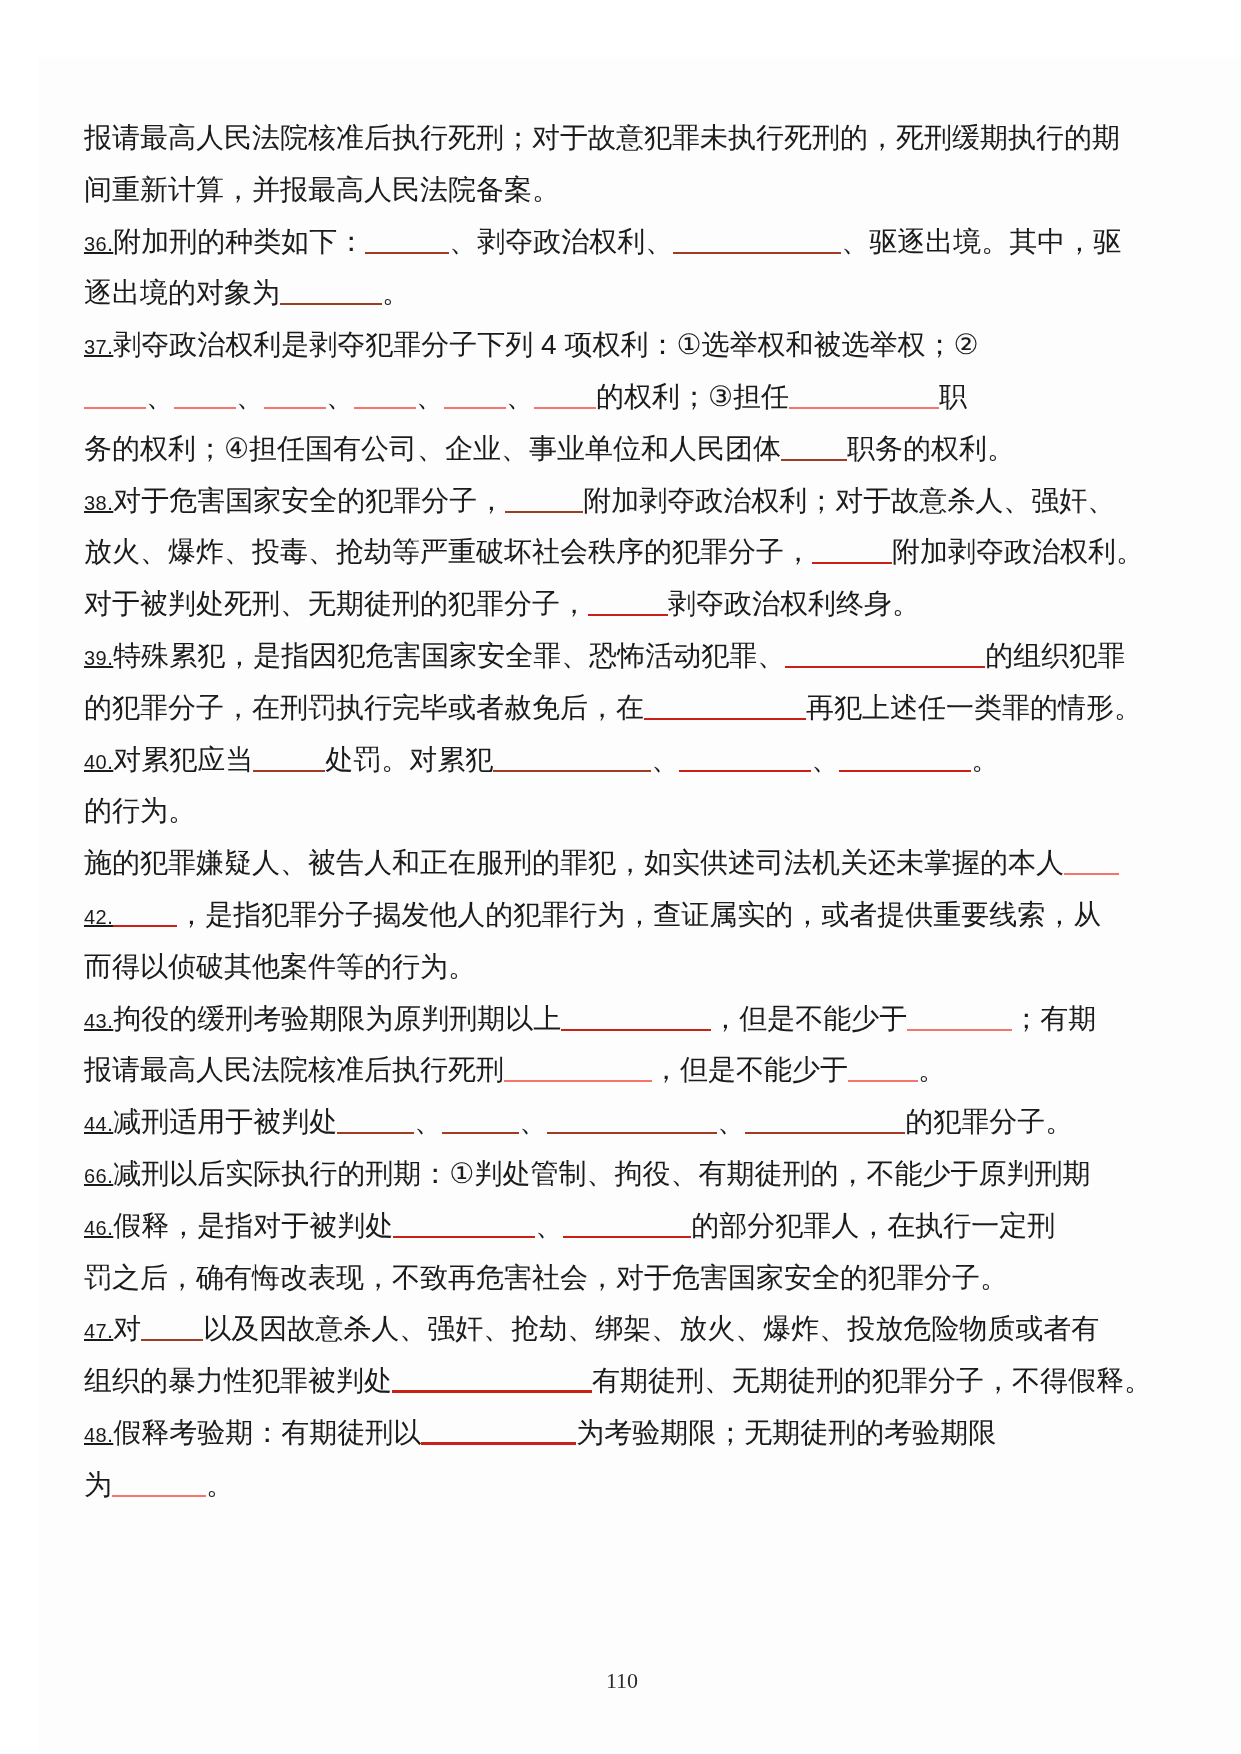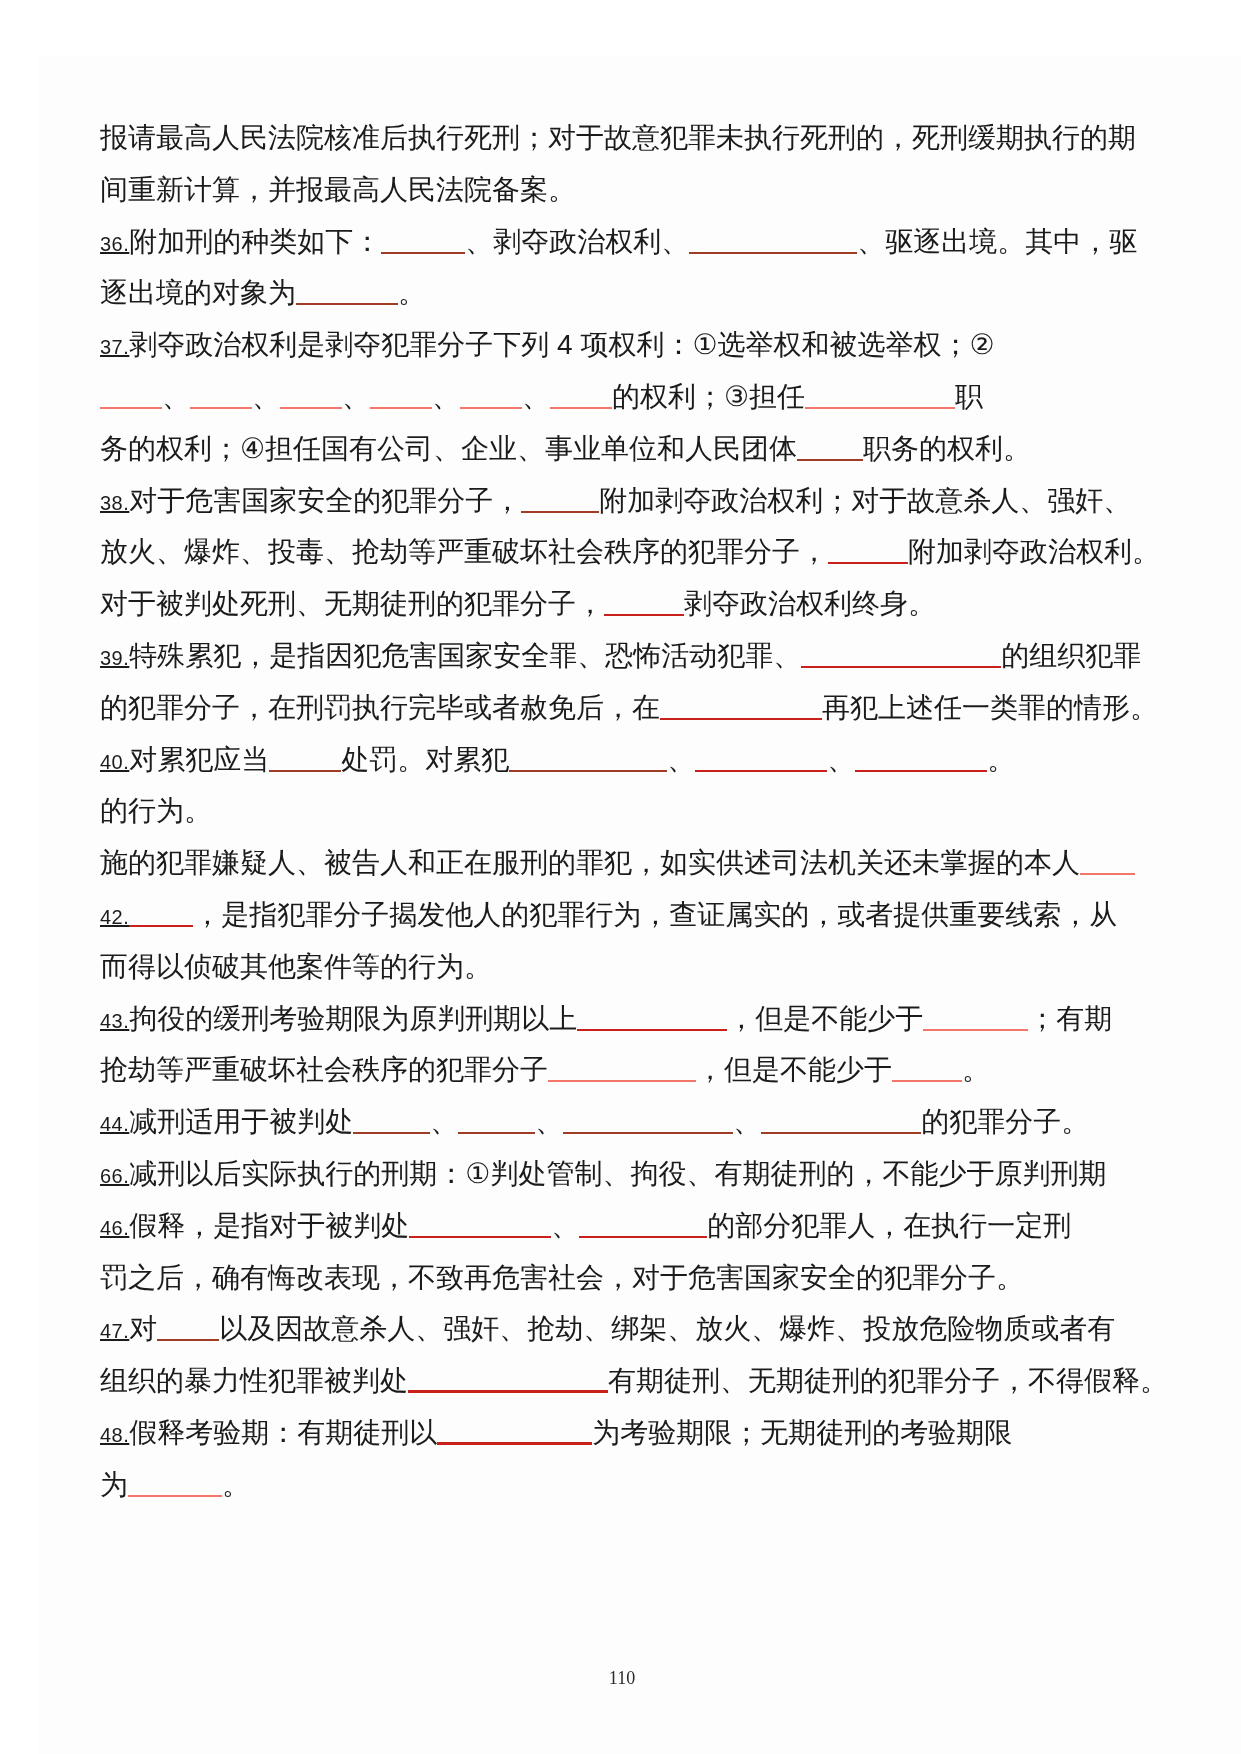--- a/index.html
+++ b/index.html
@@ -11,21 +11,21 @@
     font-family: "Liberation Sans", "DejaVu Sans", sans-serif;
     overflow: hidden;
   }
   .scan-area {
     position: absolute;
     left: 38px; top: 57px; right: 0; bottom: 0;
     background: #fdfdfd;
   }
   .content {
     position: absolute;
-    left: 100px;
+    left: 84px;
     top: 112px;
     width: 1044px;
     font-size: 28px;
     color: #1b1b1b;
     font-weight: 500;
   }
   .line {
     height: 51.8px;
     line-height: 51.8px;
     white-space: nowrap;
@@ -40,21 +40,21 @@
     height: 18px;
     border-bottom: 2px solid #c9211a;
     vertical-align: -3px;
   }
   .page-number {
     position: absolute;
     left: 100px;
     width: 1044px;
     top: 1668px;
     text-align: center;
-    font-size: 18px;
+    font-size: 22px;
     color: #2a2a2a;
     font-family: "Liberation Serif", "DejaVu Serif", serif;
   }
 </style>
 </head>
 <body>
 
 <div class="page">
   <div class="scan-area"></div>
   <div class="content" id="content">
@@ -69,21 +69,21 @@
       <div class="line"><span>放火、爆炸、投毒、抢劫等严重破坏社会秩序的犯罪分子，</span><span class="blank" style="width: 80px; border-bottom-color: rgb(201, 33, 26); border-bottom-width: 2px;"></span><span>附加剥夺政治权利。</span></div>
       <div class="line"><span>对于被判处死刑、无期徒刑的犯罪分子，</span><span class="blank" style="width: 80px; border-bottom-color: rgb(201, 33, 26); border-bottom-width: 2px;"></span><span>剥夺政治权利终身。</span></div>
       <div class="line"><span class="num">39.</span><span>特殊累犯，是指因犯危害国家安全罪、恐怖活动犯罪、</span><span class="blank" style="width: 200px; border-bottom-color: rgb(201, 33, 26); border-bottom-width: 2px;"></span><span>的组织犯罪</span></div>
       <div class="line"><span>的犯罪分子，在刑罚执行完毕或者赦免后，在</span><span class="blank" style="width: 162px; border-bottom-color: rgb(201, 33, 26); border-bottom-width: 2px;"></span><span>再犯上述任一类罪的情形。</span></div>
       <div class="line"><span class="num">40.</span><span>对累犯应当</span><span class="blank" style="width: 72px; border-bottom-color: rgb(158, 60, 36); border-bottom-width: 2px;"></span><span>处罚。对累犯</span><span class="blank" style="width: 158px; border-bottom-color: rgb(158, 60, 36); border-bottom-width: 2px;"></span><span>、</span><span class="blank" style="width: 132px; border-bottom-color: rgb(201, 33, 26); border-bottom-width: 2px;"></span><span>、</span><span class="blank" style="width: 132px; border-bottom-color: rgb(201, 33, 26); border-bottom-width: 2px;"></span><span>。</span></div>
       <div class="line"><span>的行为。</span></div>
       <div class="line"><span>施的犯罪嫌疑人、被告人和正在服刑的罪犯，如实供述司法机关还未掌握的本人</span><span class="blank" style="width: 55px; border-bottom-color: rgb(244, 118, 106); border-bottom-width: 2px;"></span></div>
       <div class="line"><span class="num">42.</span><span class="blank" style="width: 64px; border-bottom-color: rgb(201, 33, 26); border-bottom-width: 2px;"></span><span>，是指犯罪分子揭发他人的犯罪行为，查证属实的，或者提供重要线索，从</span></div>
       <div class="line"><span>而得以侦破其他案件等的行为。</span></div>
       <div class="line"><span class="num">43.</span><span>拘役的缓刑考验期限为原判刑期以上</span><span class="blank" style="width: 150px; border-bottom-color: rgb(201, 33, 26); border-bottom-width: 2px;"></span><span>，但是不能少于</span><span class="blank" style="width: 105px; border-bottom-color: rgb(244, 118, 106); border-bottom-width: 2px;"></span><span>；有期</span></div>
-      <div class="line"><span>抢劫等严重破坏社会秩序的犯罪分子</span><span class="blank" style="width: 148px; border-bottom-color: rgb(244, 118, 106); border-bottom-width: 2px;"></span><span>，但是不能少于</span><span class="blank" style="width: 70px; border-bottom-color: rgb(244, 118, 106); border-bottom-width: 2px;"></span><span>。</span></div>
+      <div class="line"><span>报请最高人民法院核准后执行死刑</span><span class="blank" style="width: 148px; border-bottom-color: rgb(244, 118, 106); border-bottom-width: 2px;"></span><span>，但是不能少于</span><span class="blank" style="width: 70px; border-bottom-color: rgb(244, 118, 106); border-bottom-width: 2px;"></span><span>。</span></div>
       <div class="line"><span class="num">44.</span><span>减刑适用于被判处</span><span class="blank" style="width: 77px; border-bottom-color: rgb(158, 60, 36); border-bottom-width: 2px;"></span><span>、</span><span class="blank" style="width: 77px; border-bottom-color: rgb(158, 60, 36); border-bottom-width: 2px;"></span><span>、</span><span class="blank" style="width: 170px; border-bottom-color: rgb(158, 60, 36); border-bottom-width: 2px;"></span><span>、</span><span class="blank" style="width: 160px; border-bottom-color: rgb(158, 60, 36); border-bottom-width: 2px;"></span><span>的犯罪分子。</span></div>
       <div class="line"><span class="num">66.</span><span>减刑以后实际执行的刑期：①判处管制、拘役、有期徒刑的，不能少于原判刑期</span></div>
       <div class="line"><span class="num">46.</span><span>假释，是指对于被判处</span><span class="blank" style="width: 142px; border-bottom-color: rgb(201, 33, 26); border-bottom-width: 2px;"></span><span>、</span><span class="blank" style="width: 128px; border-bottom-color: rgb(201, 33, 26); border-bottom-width: 2px;"></span><span>的部分犯罪人，在执行一定刑</span></div>
       <div class="line"><span>罚之后，确有悔改表现，不致再危害社会，对于危害国家安全的犯罪分子。</span></div>
       <div class="line"><span class="num">47.</span><span>对</span><span class="blank" style="width: 62px; border-bottom-color: rgb(158, 60, 36); border-bottom-width: 2px;"></span><span>以及因故意杀人、强奸、抢劫、绑架、放火、爆炸、投放危险物质或者有</span></div>
       <div class="line"><span>组织的暴力性犯罪被判处</span><span class="blank" style="width: 200px; border-bottom-color: rgb(201, 33, 26); border-bottom-width: 3px;"></span><span>有期徒刑、无期徒刑的犯罪分子，不得假释。</span></div>
       <div class="line"><span class="num">48.</span><span>假释考验期：有期徒刑以</span><span class="blank" style="width: 155px; border-bottom-color: rgb(201, 33, 26); border-bottom-width: 3px;"></span><span>为考验期限；无期徒刑的考验期限</span></div>
       <div class="line"><span>为</span><span class="blank" style="width: 94px; border-bottom-color: rgb(244, 118, 106); border-bottom-width: 2px;"></span><span>。</span></div>
     </div>
   <div class="page-number">110</div>

